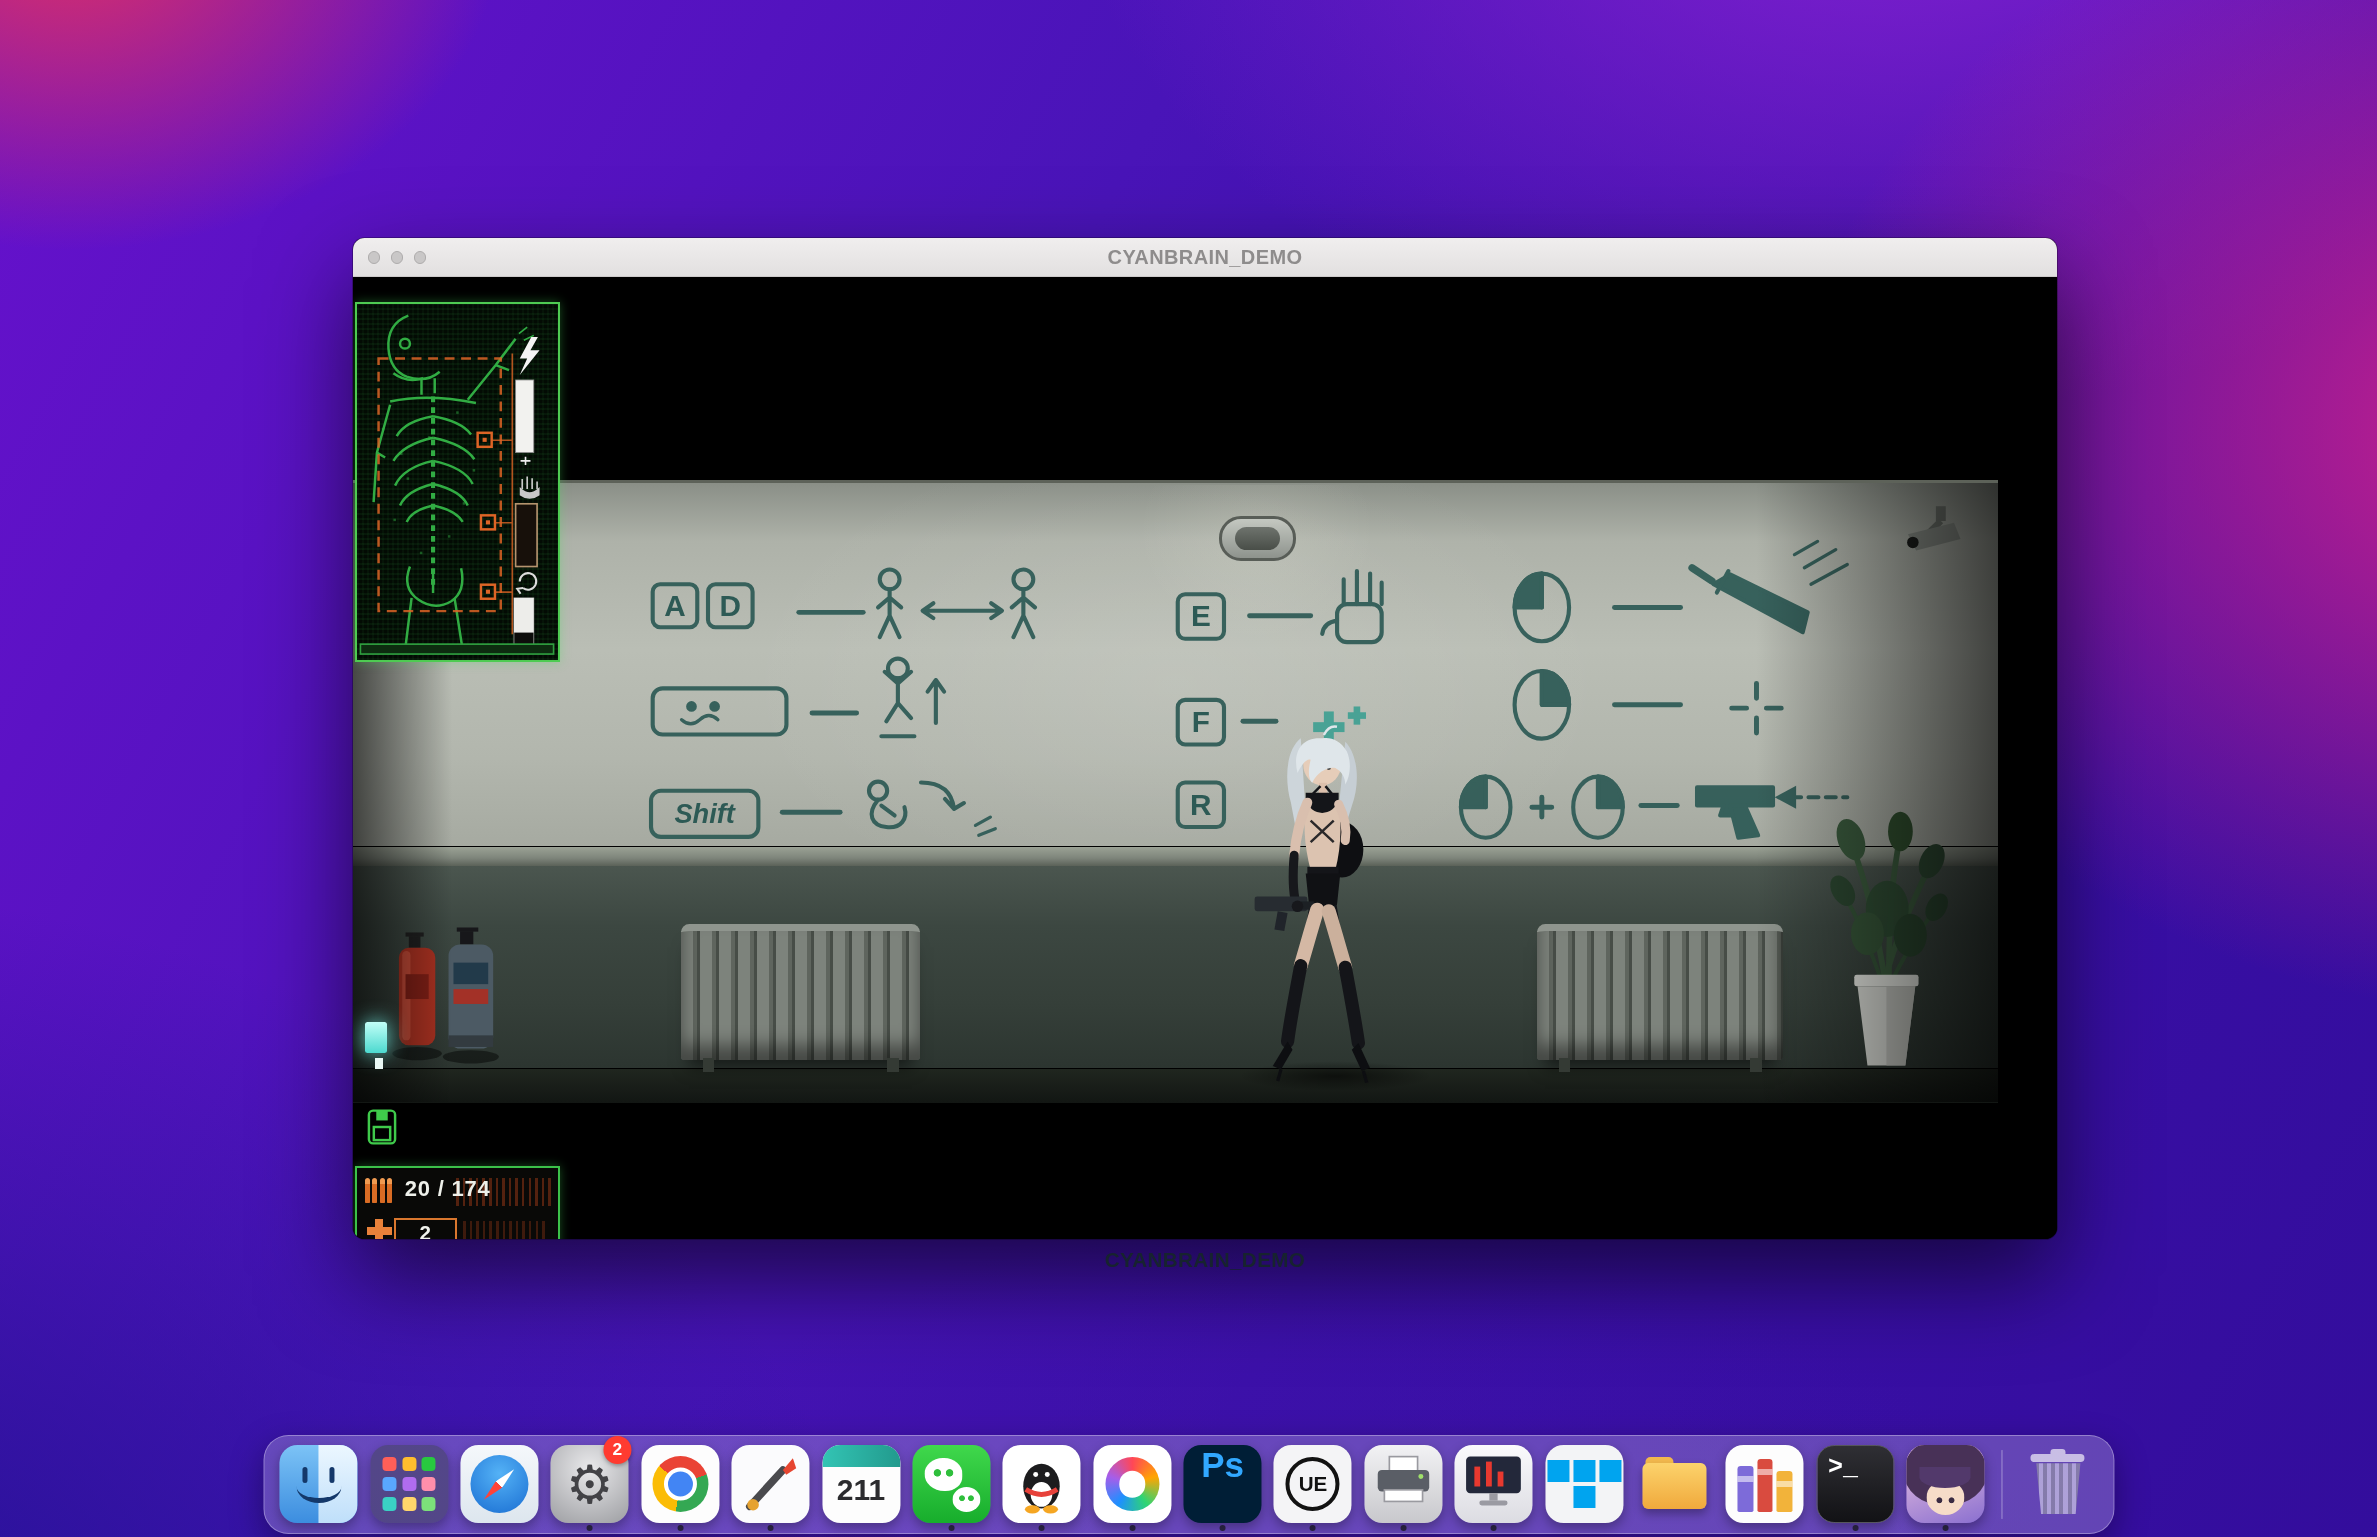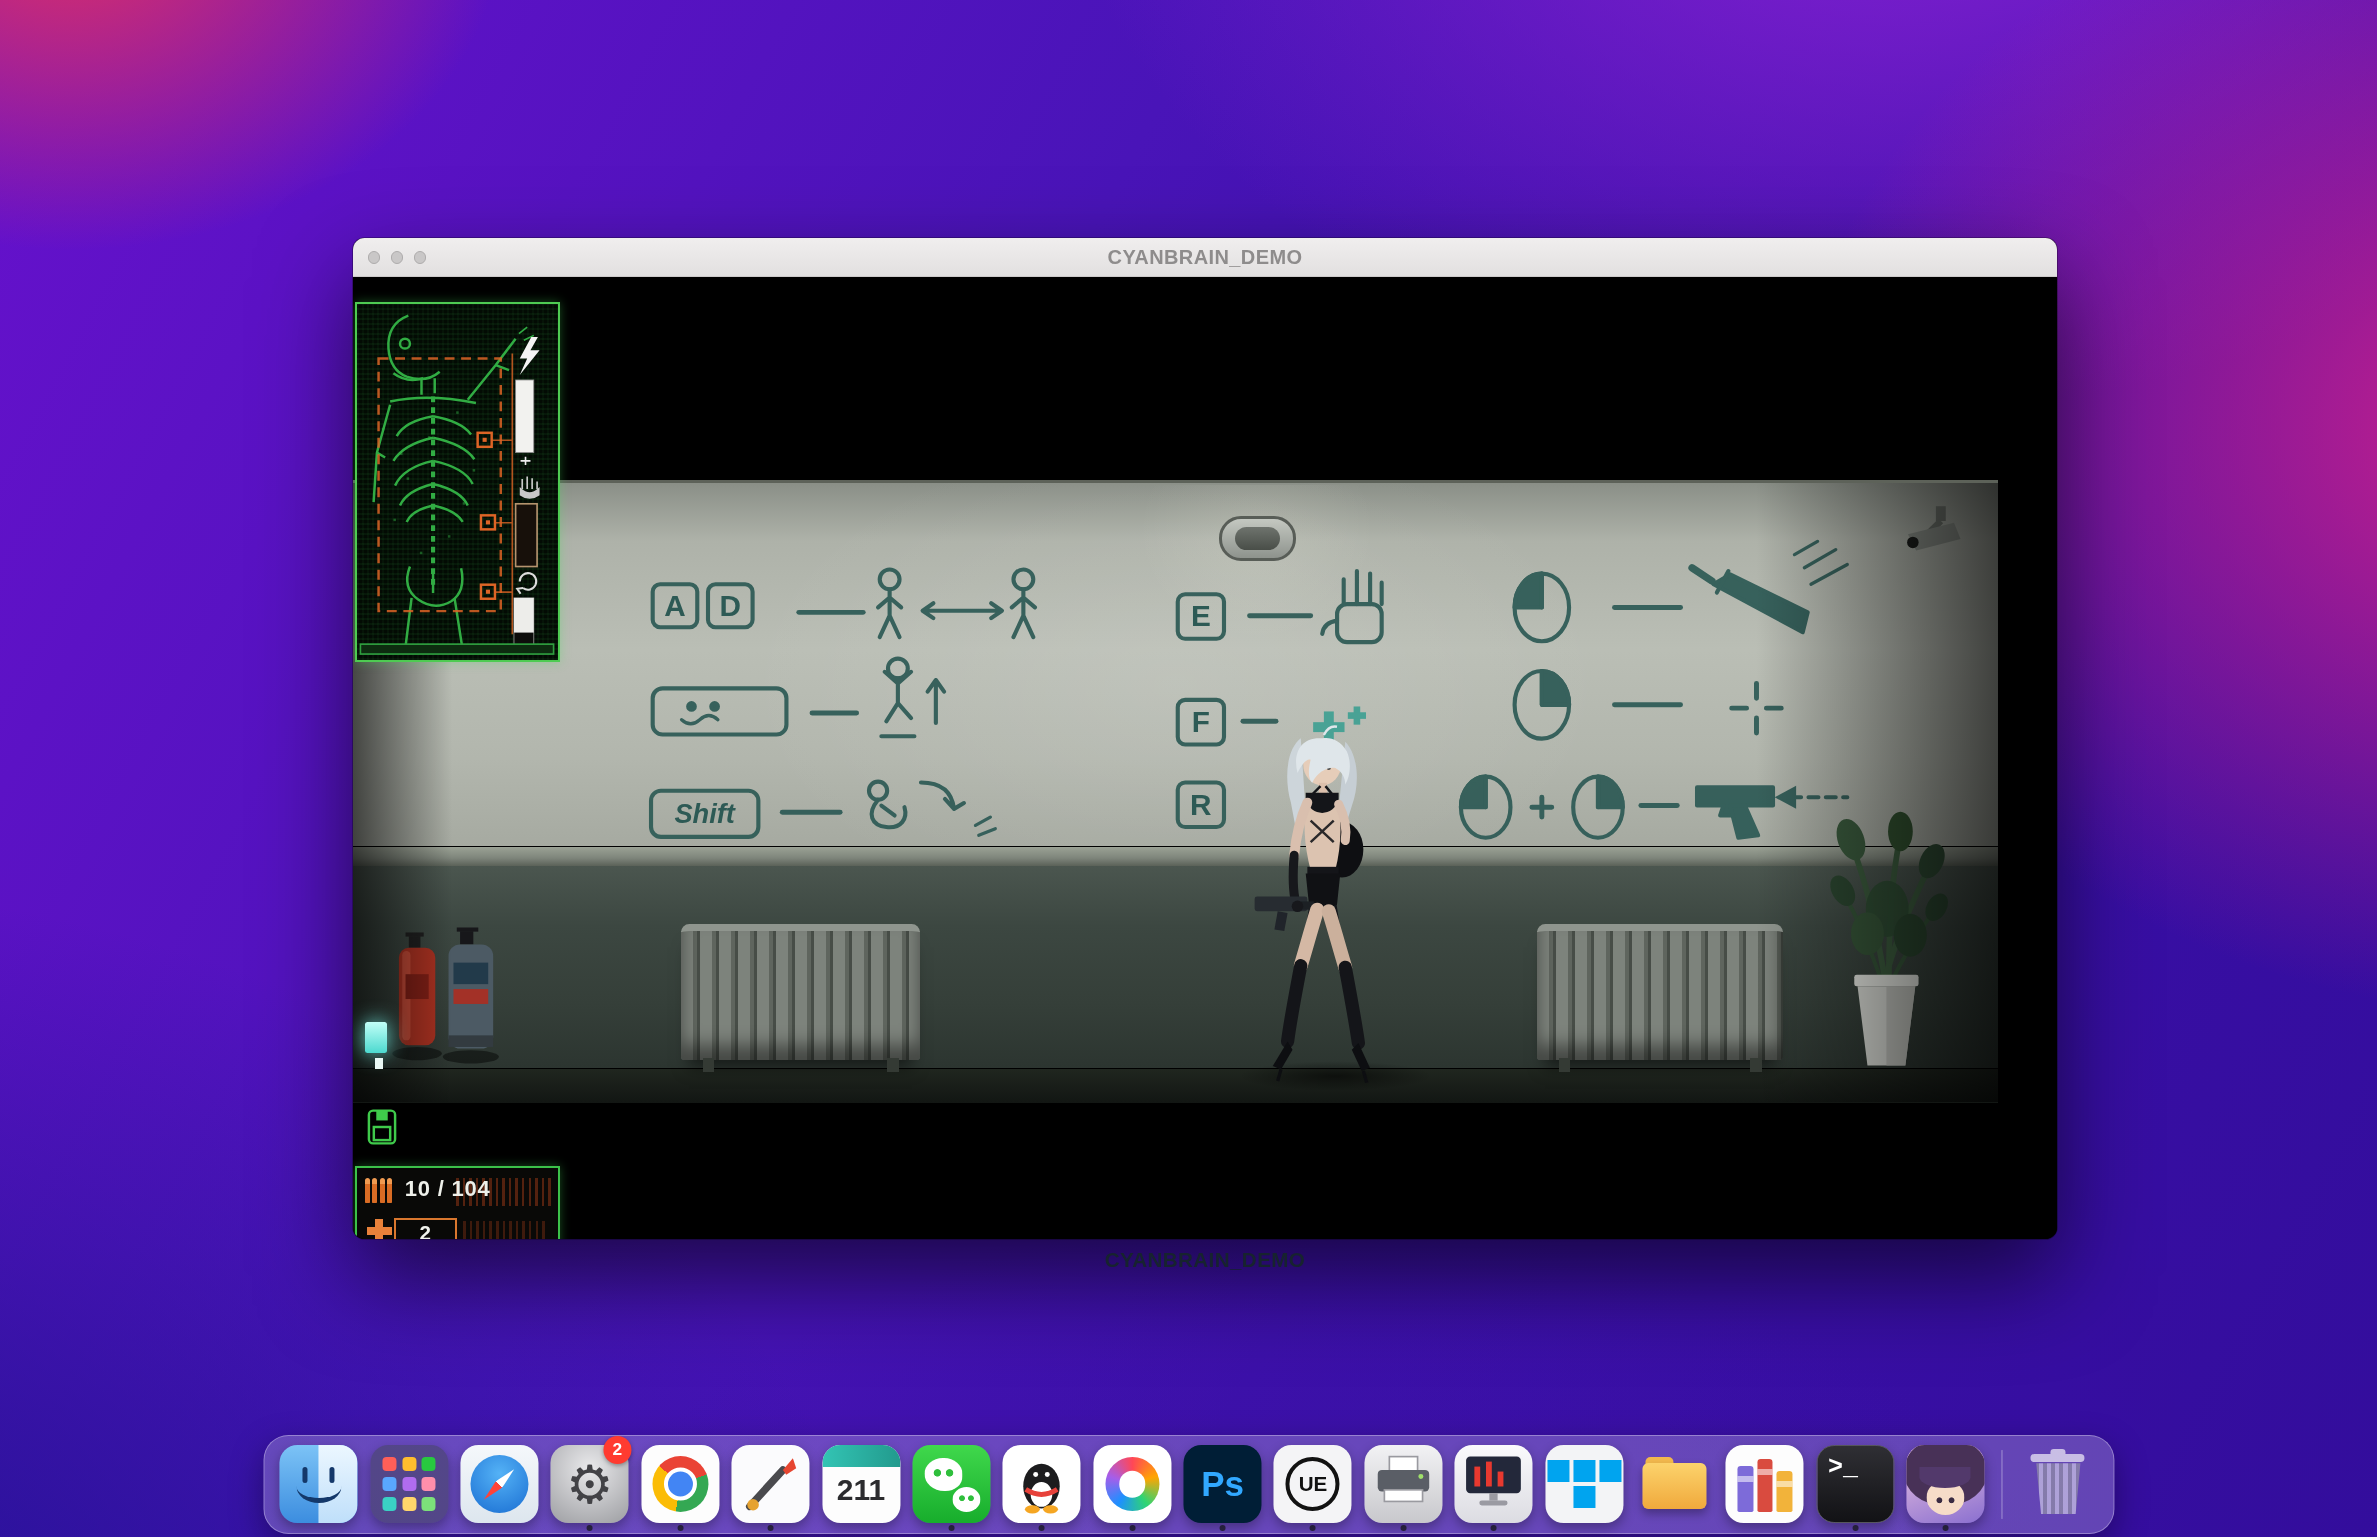--- a/index.html
+++ b/index.html
@@ -142,21 +142,21 @@
                radial-gradient(circle at 66% 45%,#2fbf3c 2.5px,transparent 3.3px),#fff;}
   
   .qq{background:#fff;display:flex;align-items:center;justify-content:center;}
   
   .ring{background:#fff;display:flex;align-items:center;justify-content:center;}
   .r-ring{width:54px;height:54px;border-radius:50%;position:relative;
     background:conic-gradient(#ff4757,#ffa502,#2ed573,#1e90ff,#a55eea,#ff4757);}
   .r-ring:after{content:"";position:absolute;left:50%;top:50%;transform:translate(-50%,-50%);
     width:26.4px;height:26.4px;border-radius:50%;background:#fff;}
   
-  .ps{background:#001e36;display:flex;align-items:center;justify-content:center;}
+  .ps{background:#001e36;display:flex;align-items:flex-start;justify-content:center;}
   .ps span{color:#31a8ff;font-size:35px;font-weight:700;}
   
   .ue{background:#f4f4f6;display:flex;align-items:center;justify-content:center;}
   .u-circle{width:54px;height:54px;border-radius:50%;border:4.1px solid #121212;box-sizing:border-box;
     display:flex;align-items:center;justify-content:center;color:#121212;font-size:20.6px;font-weight:700;}
   
   .printer{background:linear-gradient(180deg,#f2f2f4,#c8c8cc);}
   
   .monitor{background:linear-gradient(180deg,#fafafc,#dcdce2);}
   
@@ -455,21 +455,21 @@
         </svg>
 
         <div class="ammobox">
           <div class="bullets">
               <i></i>
               <i></i>
               <i></i>
               <i></i>
             </div>
           <div class="mag1"></div>
-          <div class="ammotext">10 / 104</div>
+          <div class="ammotext">20 / 174</div>
           <div class="plus"></div>
           <div class="medbox">2</div>
           <div class="mag2"></div>
         </div>
       </div>
     </div>
   </div>
 
   <div class="caption">CYANBRAIN_DEMO</div>
 

